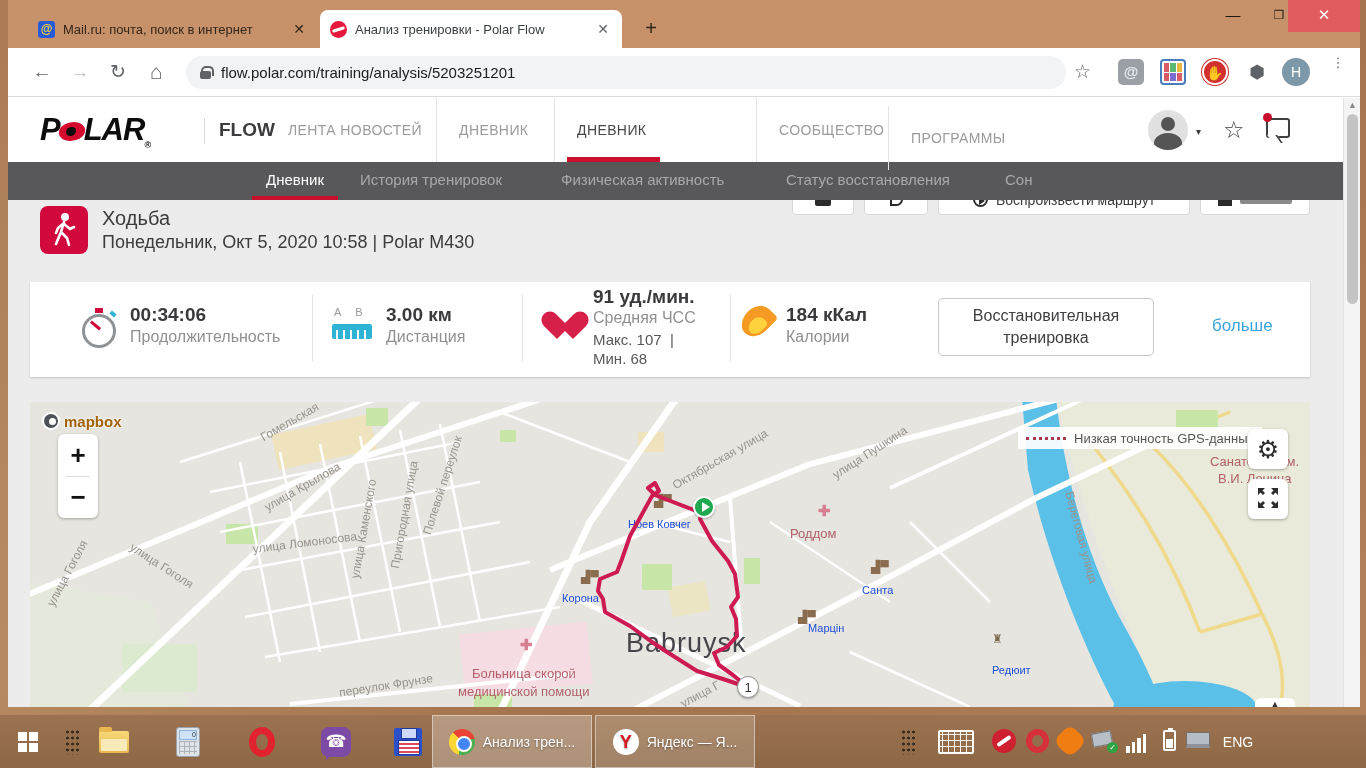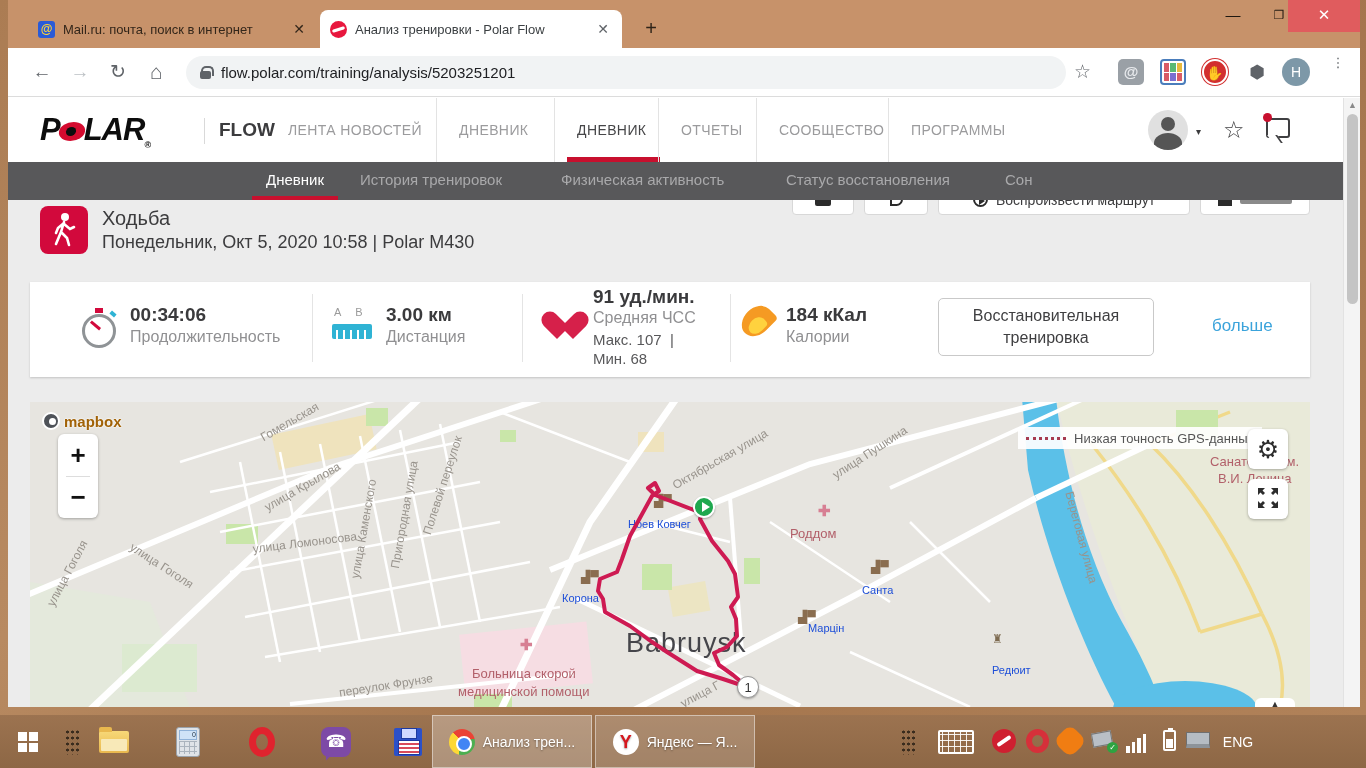--- a/index.html
+++ b/index.html
@@ -53,21 +53,21 @@
   #pheader { position:absolute; left:0; top:0; width:1335px; height:64px; background:#fff; z-index:30; }
   #plogo { position:absolute; left:32px; top:14px; font-weight:900; font-style:italic; font-size:31px; letter-spacing:-1px; color:#0d0d0d; }
   .logo-o { display:inline-block; width:26px; height:19px; background:#d40b2f; border-radius:50%; position:relative; top:1px; margin:0 -1px; transform:skewX(-10deg); }
   .logo-o::after { content:""; position:absolute; left:7px; top:5px; width:10px; height:9px; background:#0d0d0d; border-radius:50%; }
   #plogo .reg { font-size:9px; font-style:normal; vertical-align:-8px; }
   #pflow { position:absolute; left:196px; top:20px; font-size:19px; font-weight:bold; color:#3c3c3e; padding-left:14px; border-left:1px solid #d9d9d9; height:26px; line-height:24px;}
   .pnav { position:absolute; top:0; height:64px; line-height:64px; font-size:14px; color:#9b9b9d; letter-spacing:.4px; border-left:1px solid #e3e3e3; padding:0 0 0 22px;}
   .pnav.first { border-left:none; }
   .pnav.active { color:#464648; }
   .pnav.active::after { content:""; position:absolute; left:12px; right:-14px; bottom:0; height:5px; background:#c8102e; }
-  #pn1{left:258px;} #pn2{left:428px;} #pn3{left:546px;} #pn4{left:650px;} #pn5{left:748px;} #pn6{left:880px; }
+  #pn1{left:258px;} #pn2{left:428px;} #pn3{left:546px;} #pn4{left:650px;} #pn5{left:748px;} #pn6{left:880px;margin-top:8px; }
   #user-ava { position:absolute; left:1140px; top:12px; width:40px; height:40px; border-radius:50%; background:#e0e0e0; overflow:hidden;}
   #user-ava::before { content:""; position:absolute; left:13px; top:7px; width:14px; height:14px; background:#555; border-radius:50%;}
   #user-ava::after { content:""; position:absolute; left:6px; top:23px; width:28px; height:20px; background:#555; border-radius:50% 50% 0 0;}
   #ava-caret { position:absolute; left:1188px; top:28px; font-size:10px; color:#3c3c3e; }
   #hdr-star { position:absolute; left:1215px; top:18px; font-size:24px; color:#3f3f41; }
   #hdr-chat { position:absolute; left:1258px; top:20px; width:24px; height:20px; border:2px solid #3f3f41; border-radius:3px;}
   #hdr-chat::after { content:""; position:absolute; left:2px; bottom:-7px; width:8px; height:8px; background:#fff; border-right:2px solid #3f3f41; transform:skewX(35deg);}
   #hdr-chat .dot { position:absolute; left:-5px; top:-7px; width:9px; height:9px; background:#c8102e; border-radius:50%; }
 
   
@@ -250,21 +250,20 @@
     </div>
 
     <div id="viewport">
 
       <div id="pheader">
         <span id="plogo"><span>P</span><span class="logo-o"></span><span>LAR</span><span class="reg">®</span></span>
         <span id="pflow">FLOW</span>
         <span class="pnav first" id="pn1">ЛЕНТА НОВОСТЕЙ</span>
         <span class="pnav" id="pn2">ДНЕВНИК</span>
         <span class="pnav active" id="pn3">ДНЕВНИК</span>
-        <span class="pnav" id="pn4">ОТЧЕТЫ</span>
         <span class="pnav" id="pn5">СООБЩЕСТВО</span>
         <span class="pnav" id="pn6">ПРОГРАММЫ</span>
         <div id="user-ava"></div>
         <span id="ava-caret">▾</span>
         <span id="hdr-star">☆</span>
         <div id="hdr-chat">
             <span class="dot"></span>
           </div>
       </div>
 

